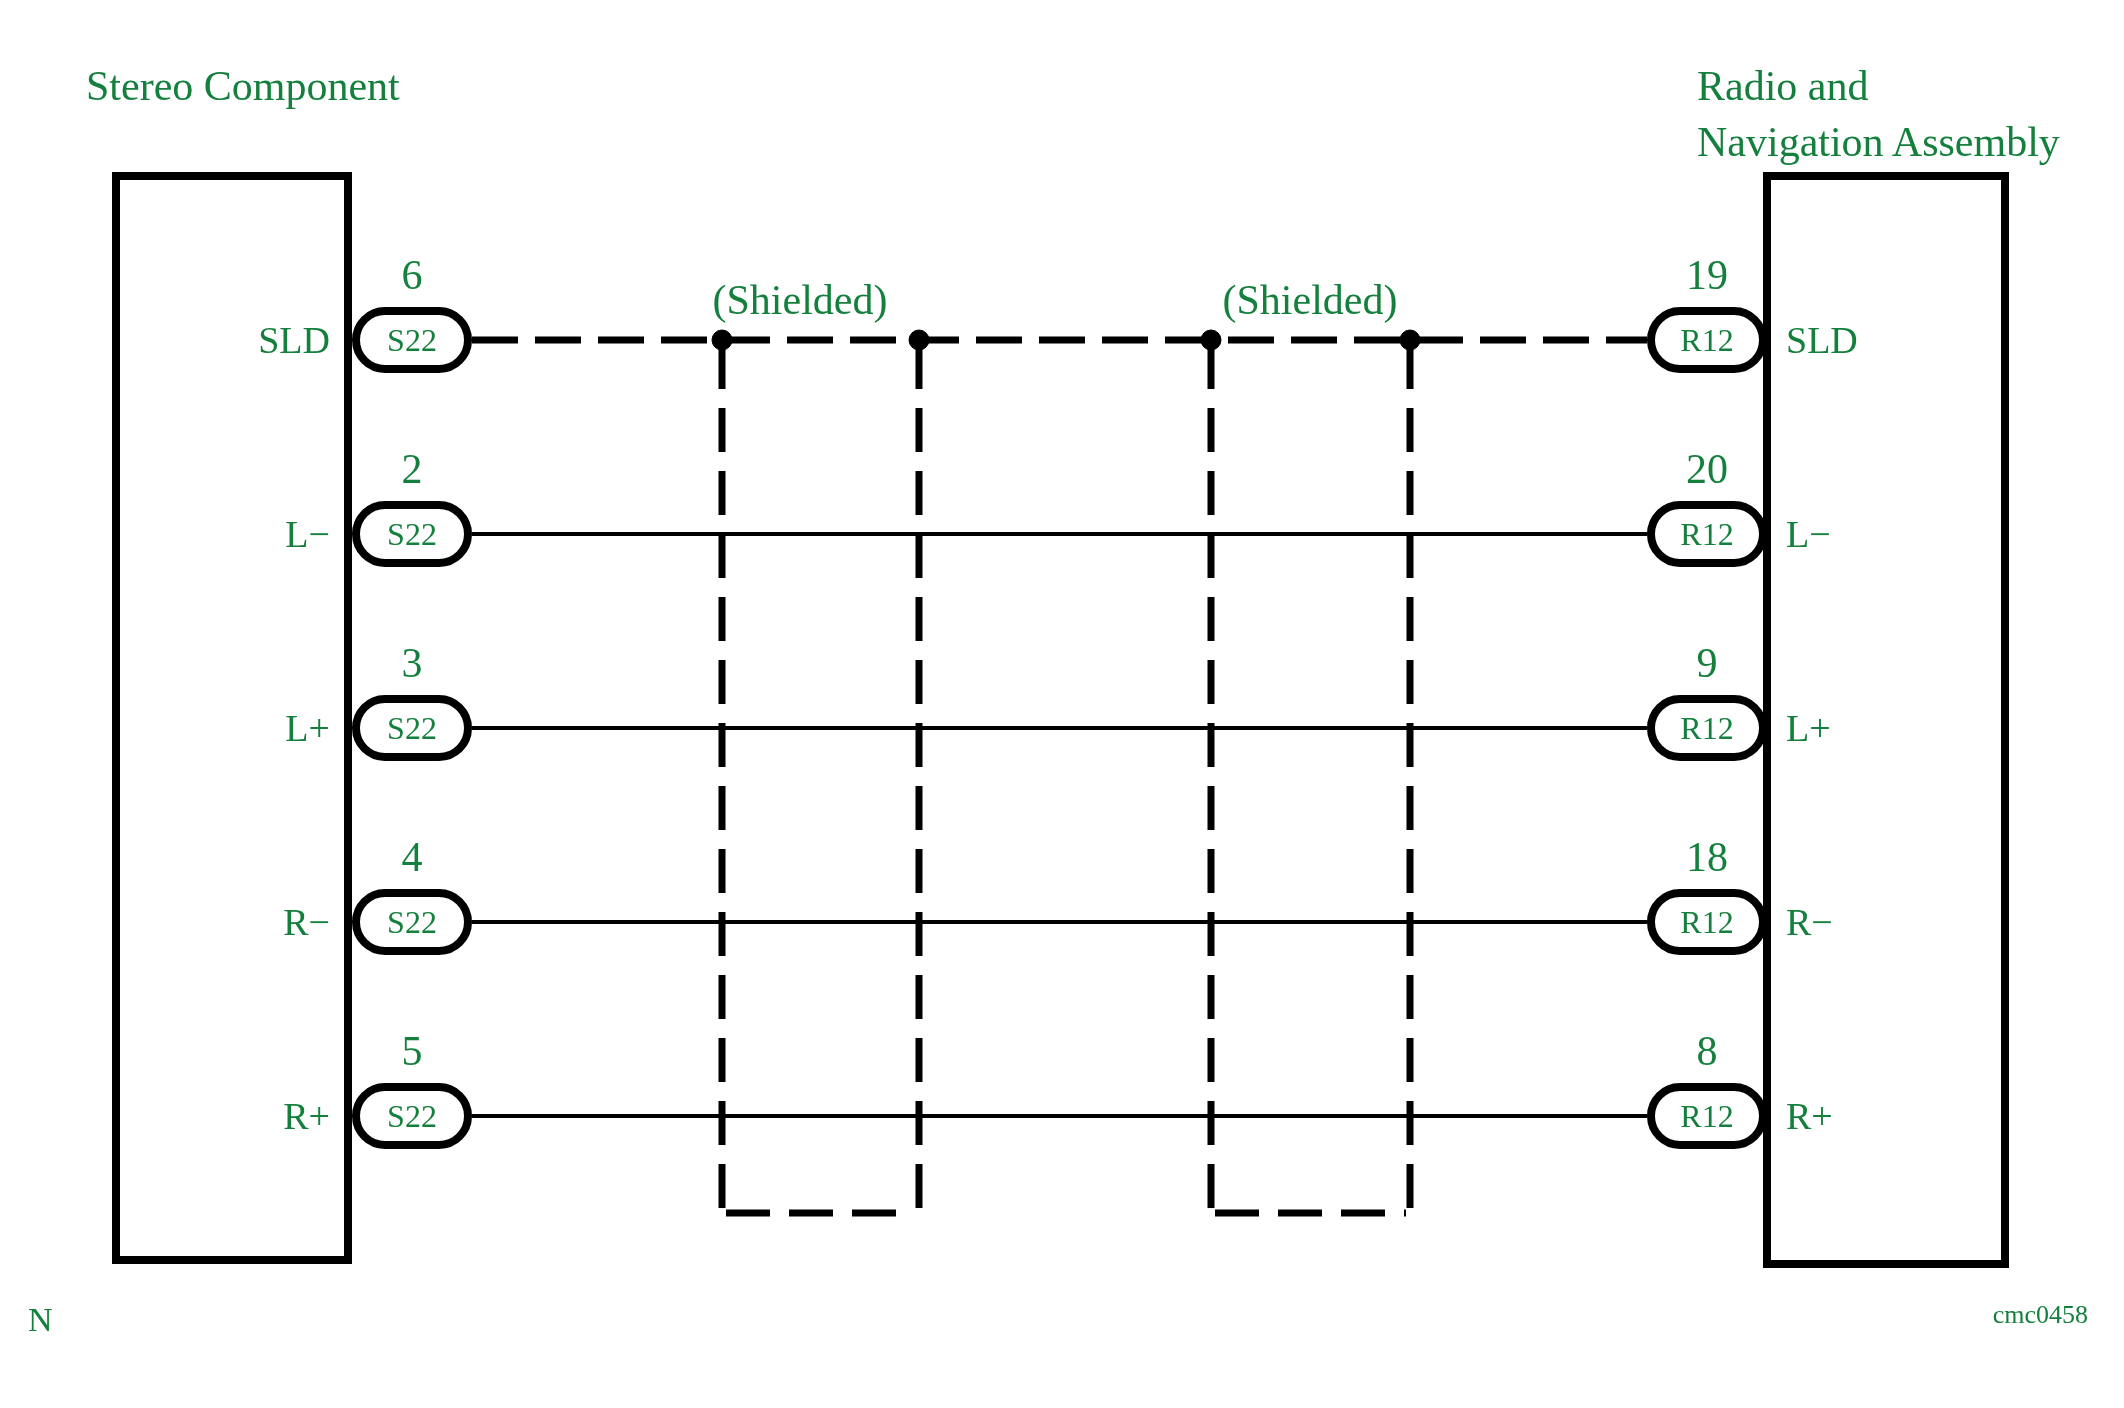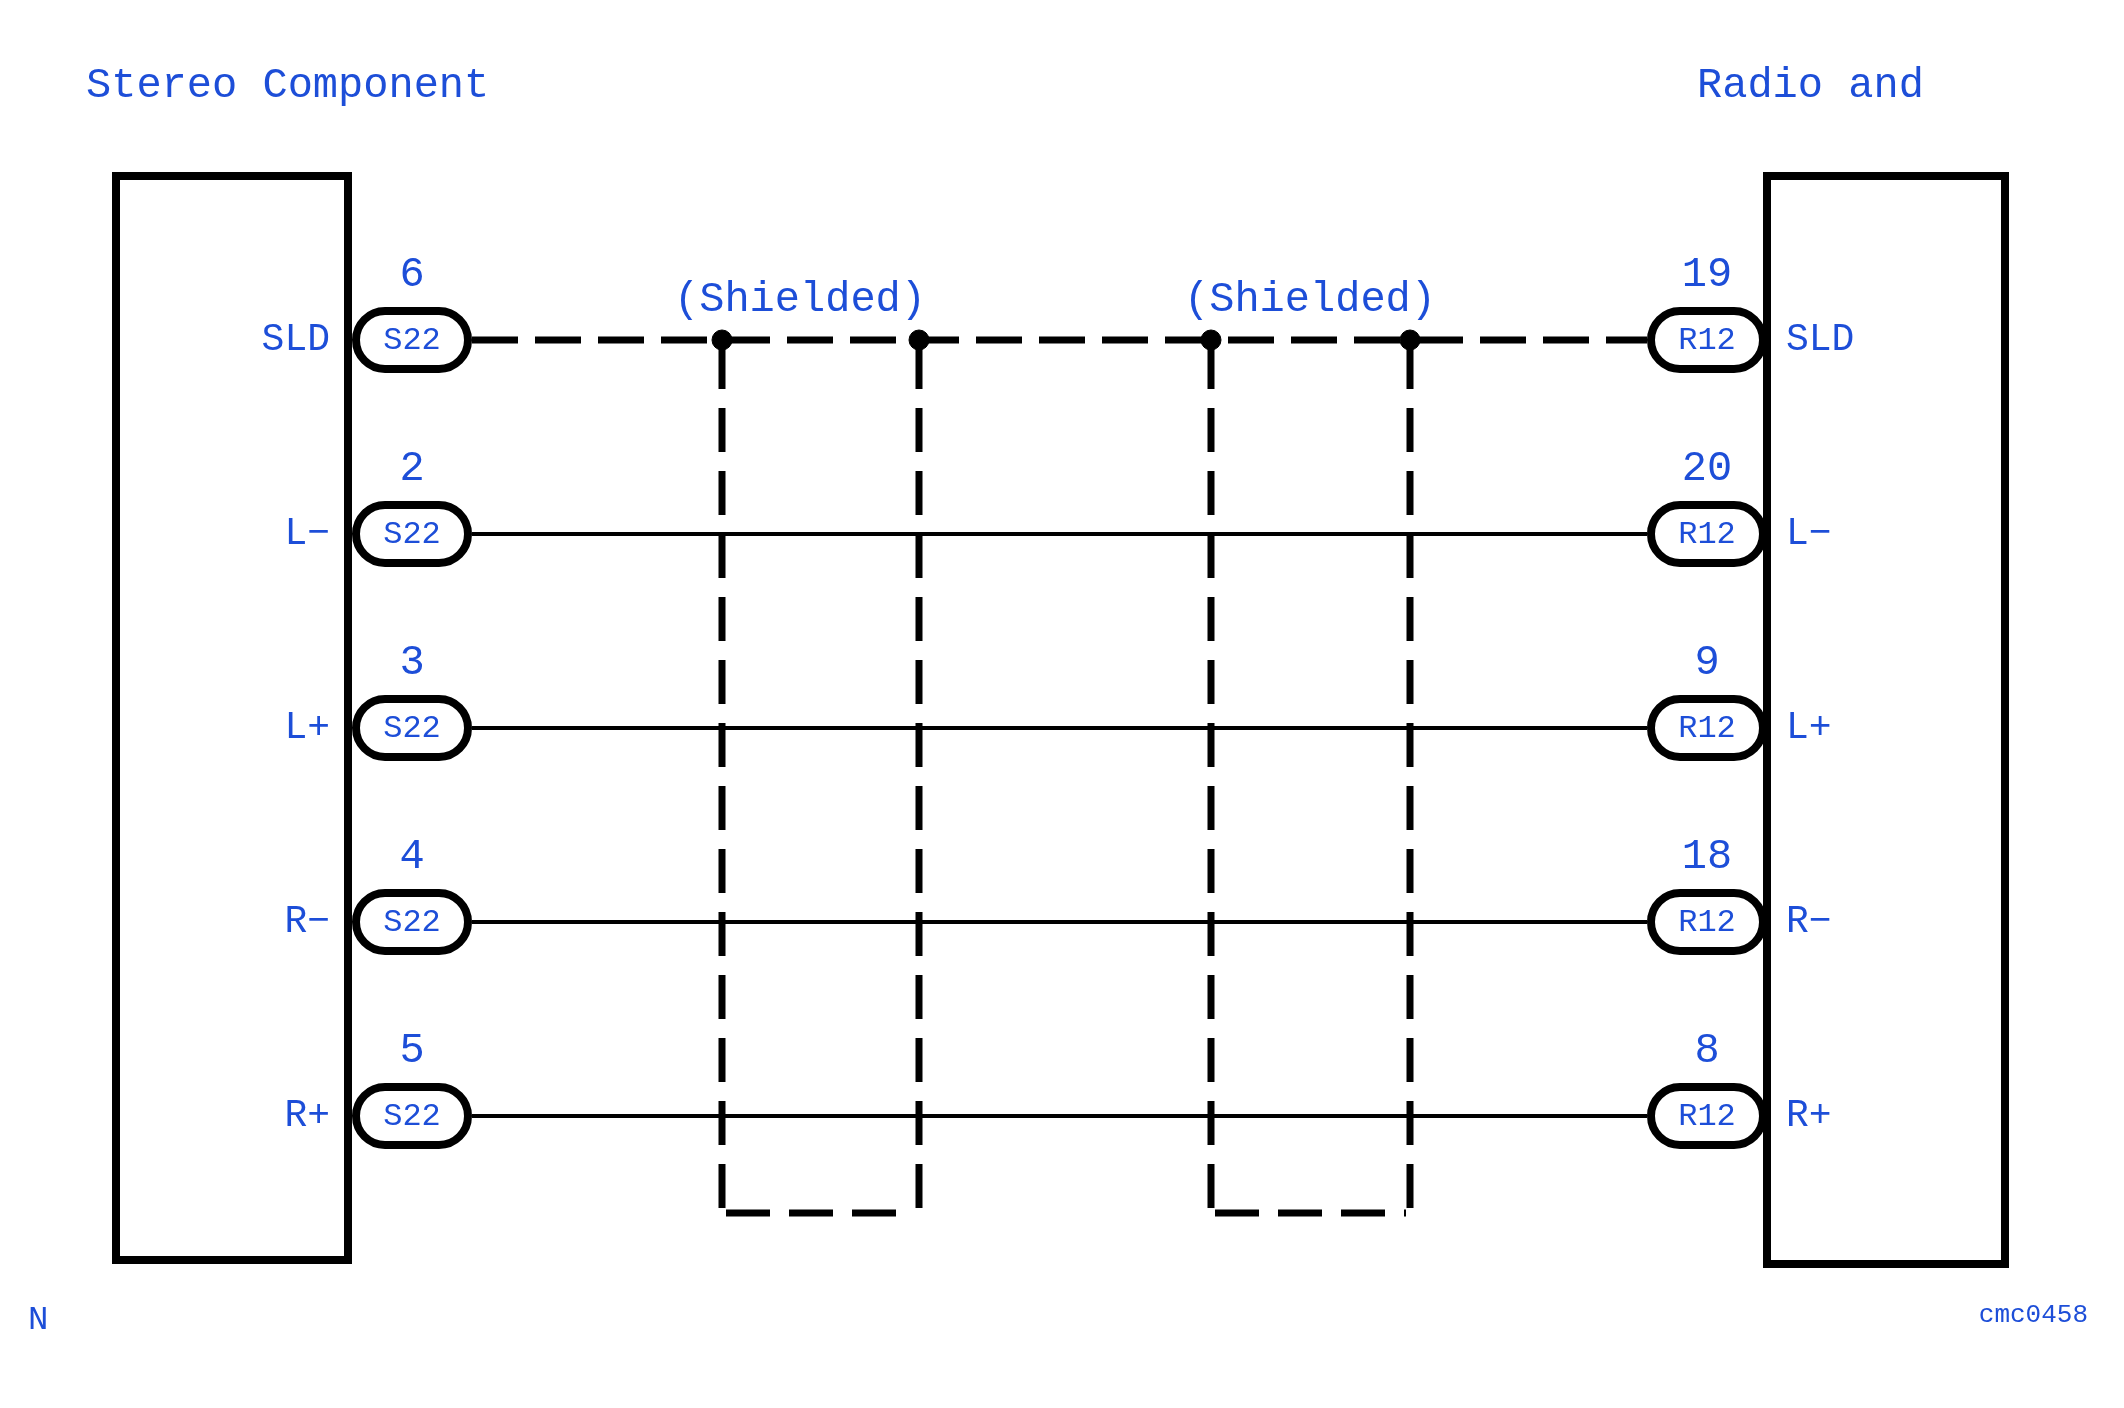--- a/index.html
+++ b/index.html
@@ -1,22 +1,22 @@
 <!DOCTYPE html>
 <html><head>
 <meta charset="utf-8">
 <style>
   html, body { margin: 0; padding: 0; background: #ffffff; }
   .canvas {
     position: relative;
     width: 2124px;
     height: 1408px;
     background: #ffffff;
-    color: #1d4ed8;
-    font-family: Liberation Mono, monospace;
+    color: #15803d;
+    font-family: Liberation Serif, serif;
     overflow: hidden;
   }
   .layer { position: absolute; left: 0; top: 0; width: 2124px; height: 1408px; }
   .comp-box {
     position: absolute;
     border: 8px solid #000000;
     background: #ffffff;
     box-sizing: border-box;
   }
   .box-left  { left: 112px; top: 172px; width: 240px; height: 1092px; }
@@ -119,20 +119,21 @@
     <circle cx="919" cy="340" r="10" fill="#000000"></circle>
     <circle cx="1211" cy="340" r="10" fill="#000000"></circle>
     <circle cx="1410" cy="340" r="10" fill="#000000"></circle>
   </svg>
 
   <div class="title title-left">
     <div>Stereo Component</div>
   </div>
   <div class="title title-right">
     <div>Radio and</div>
+    <div>Navigation Assembly</div>
   </div>
 
   <div class="shield-label" style="left:650px;">(Shielded)</div>
   <div class="shield-label" style="left:1160px;">(Shielded)</div>
 
   <div class="signal signal-left" style="top:312px;">SLD</div>
   <div class="pin pin-left" style="top:249px;">6</div>
   <div class="oval oval-left" style="top:307px;">
       <span>S22</span>
     </div>

